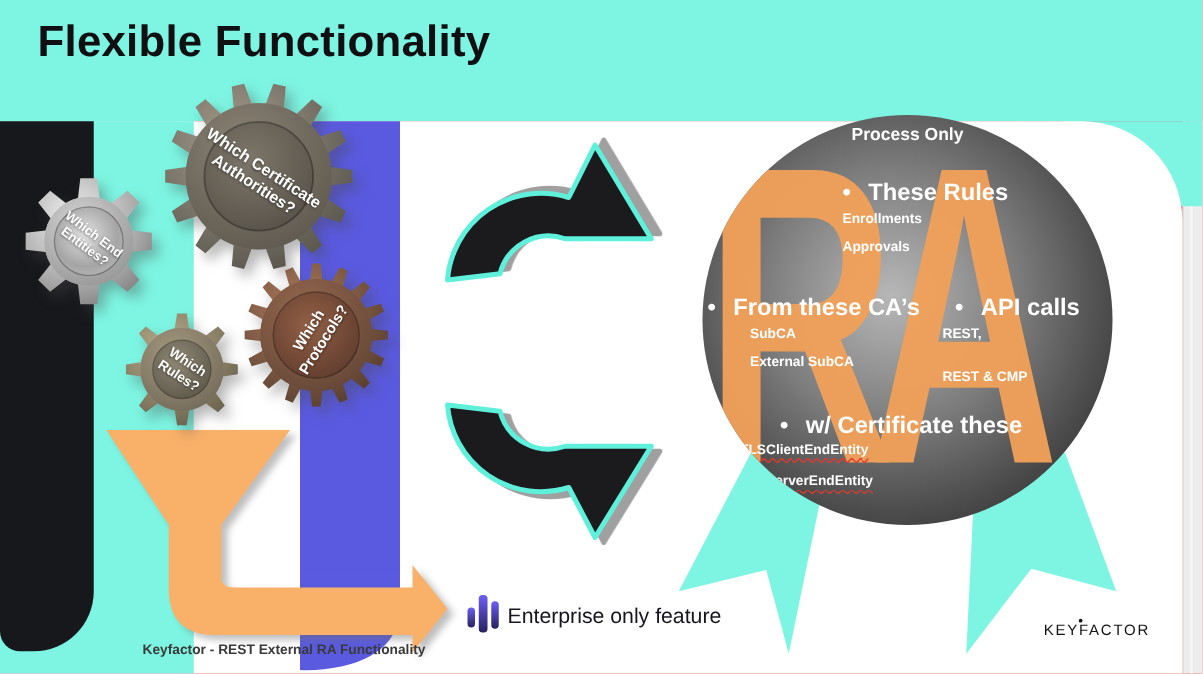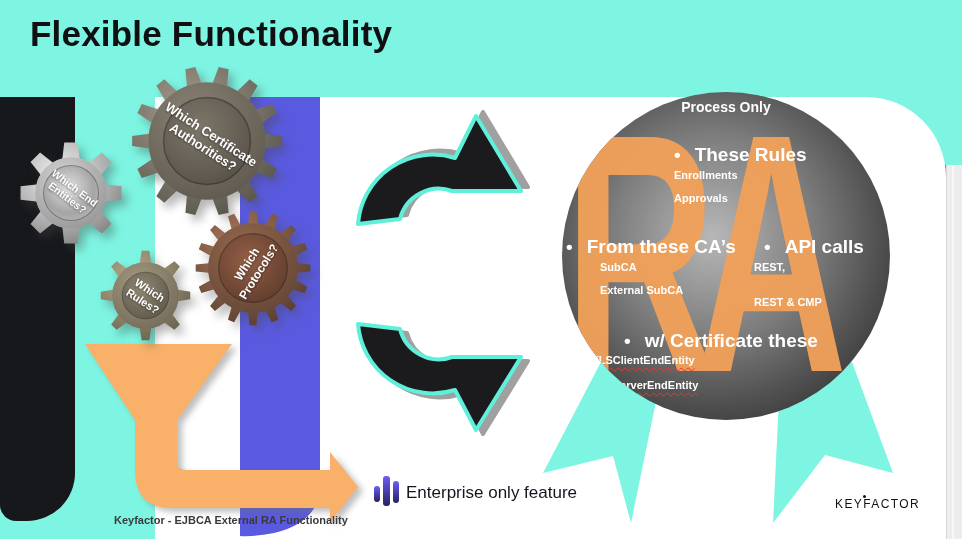--- a/index.html
+++ b/index.html
@@ -245,16 +245,16 @@
     <div class="txt l4b">TLSServerEndEntity</div>
   </div>
 
   <div class="ent-icon">
     <span class="b1"></span>
     <span class="b2"></span>
     <span class="b3"></span>
   </div>
   <div class="ent-note">Enterprise only feature</div>
 
-  <div class="footer-caption">Keyfactor - EJBCA External RA Functionality</div>
+  <div class="footer-caption">Keyfactor - REST External RA Functionality</div>
   <div class="logo"><span>KEYFACTOR</span><span class="y-dot"></span></div>
 
 </div>
 
 </body></html>

